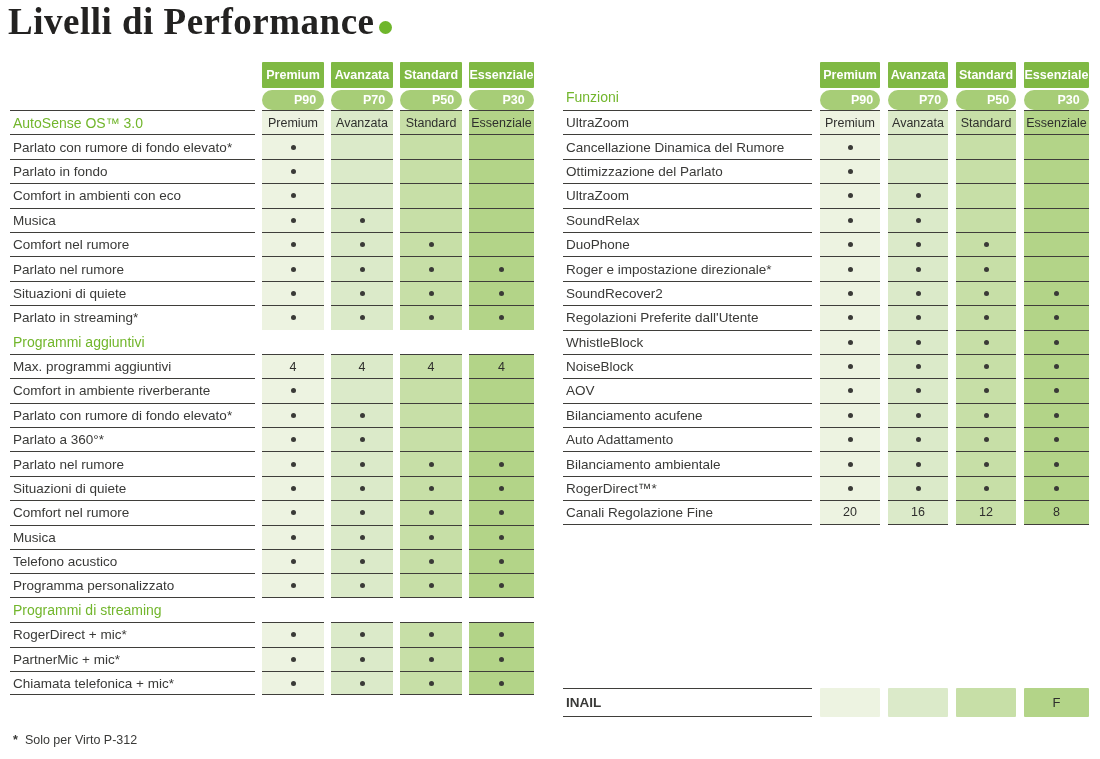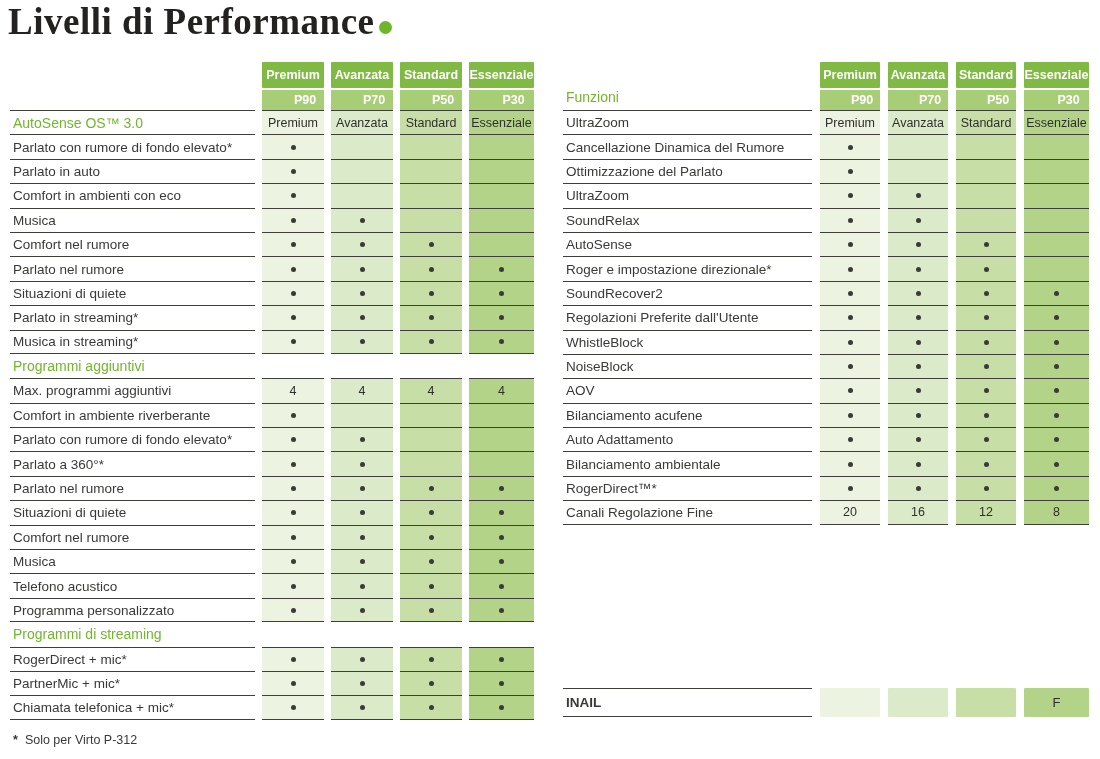--- a/index.html
+++ b/index.html
@@ -38,21 +38,21 @@
   .tier {
     height: 26px; background: #80b944; color: #fff;
     font-weight: bold; font-size: 12.5px;
     display: flex; align-items: center; justify-content: center;
     border-radius: 1px;
   }
   .code {
     height: 20px; margin-top: 2px; background: #a7cd77; color: #fff;
     font-weight: bold; font-size: 12.5px;
     display: flex; align-items: center; justify-content: center;
-    border-radius: 0;
+    border-radius: 10px;
     padding-left: 24px;
   }
   .hdr-label {
     display: flex; align-items: flex-end;
     padding: 0 0 5px 3px;
     color: #72b62c; font-weight: normal; font-size: 14px;
   }
   .lbl {
     display: flex; align-items: center;
     font-size: 13.5px; padding-left: 3px;
@@ -121,21 +121,21 @@
     <div class="row rt">
       <div class="lbl">Parlato con rumore di fondo elevato*</div>
       <div class="cell c0">
         <div class="dot"></div>
       </div>
       <div class="cell c1"></div>
       <div class="cell c2"></div>
       <div class="cell c3"></div>
     </div>
     <div class="row rt">
-      <div class="lbl">Parlato in auto</div>
+      <div class="lbl">Parlato in fondo</div>
       <div class="cell c0">
         <div class="dot"></div>
       </div>
       <div class="cell c1"></div>
       <div class="cell c2"></div>
       <div class="cell c3"></div>
     </div>
     <div class="row rt">
       <div class="lbl">Comfort in ambienti con eco</div>
       <div class="cell c0">
@@ -194,35 +194,20 @@
       </div>
       <div class="cell c2">
         <div class="dot"></div>
       </div>
       <div class="cell c3">
         <div class="dot"></div>
       </div>
     </div>
     <div class="row rt">
       <div class="lbl">Parlato in streaming*</div>
-      <div class="cell c0">
-        <div class="dot"></div>
-      </div>
-      <div class="cell c1">
-        <div class="dot"></div>
-      </div>
-      <div class="cell c2">
-        <div class="dot"></div>
-      </div>
-      <div class="cell c3">
-        <div class="dot"></div>
-      </div>
-    </div>
-    <div class="row rt rb">
-      <div class="lbl">Musica in streaming*</div>
       <div class="cell c0">
         <div class="dot"></div>
       </div>
       <div class="cell c1">
         <div class="dot"></div>
       </div>
       <div class="cell c2">
         <div class="dot"></div>
       </div>
       <div class="cell c3">
@@ -470,21 +455,21 @@
       <div class="cell c0">
         <div class="dot"></div>
       </div>
       <div class="cell c1">
         <div class="dot"></div>
       </div>
       <div class="cell c2"></div>
       <div class="cell c3"></div>
     </div>
     <div class="row rt">
-      <div class="lbl">AutoSense</div>
+      <div class="lbl">DuoPhone</div>
       <div class="cell c0">
         <div class="dot"></div>
       </div>
       <div class="cell c1">
         <div class="dot"></div>
       </div>
       <div class="cell c2">
         <div class="dot"></div>
       </div>
       <div class="cell c3"></div>

